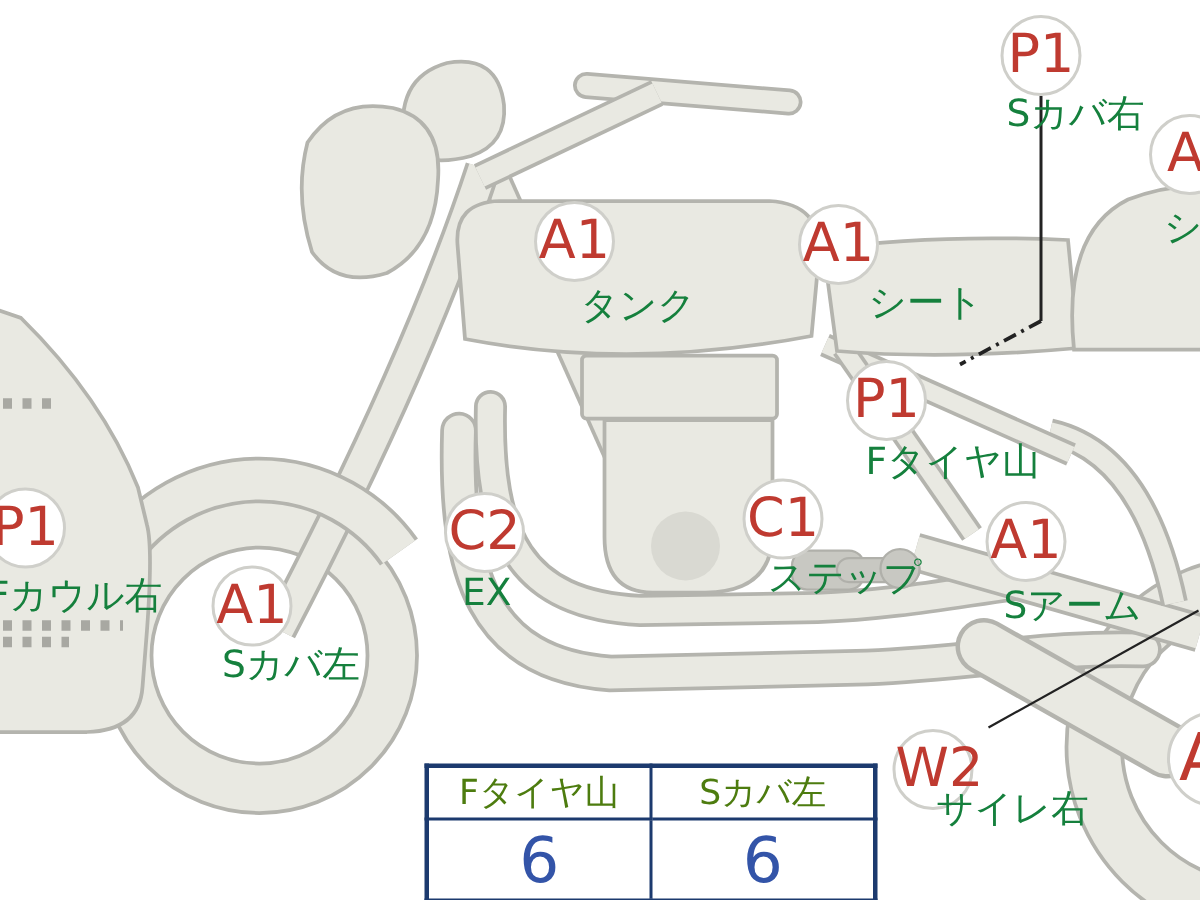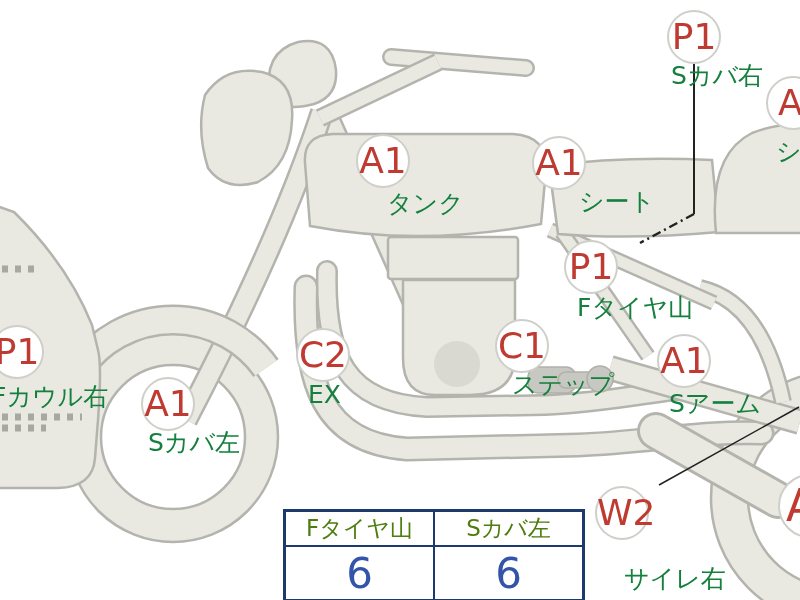--- a/index.html
+++ b/index.html
@@ -182,21 +182,21 @@
     <div class="part-label" style="left:-8px;top:382px">Fカウル右</div>
   </div>
 
   <div class="marker">
     <div class="marker-circle" style="left:141px;top:377px">A1</div>
     <div class="part-label" style="left:148px;top:428px">Sカバ左</div>
   </div>
 
   <div class="marker">
     <div class="marker-circle" style="left:595px;top:486px">W2</div>
-    <div class="part-label" style="left:624px;top:564px">サイレ右</div>
+    <div class="part-label" style="left:624px;top:524px">サイレ右</div>
   </div>
 
   <div class="marker">
     <div class="marker-circle big pad-left-sm" style="left:778px;top:474px">A</div>
   </div>
 
   <table id="tire-table">
     <tbody>
         <tr>
       <th>Fタイヤ山</th>

